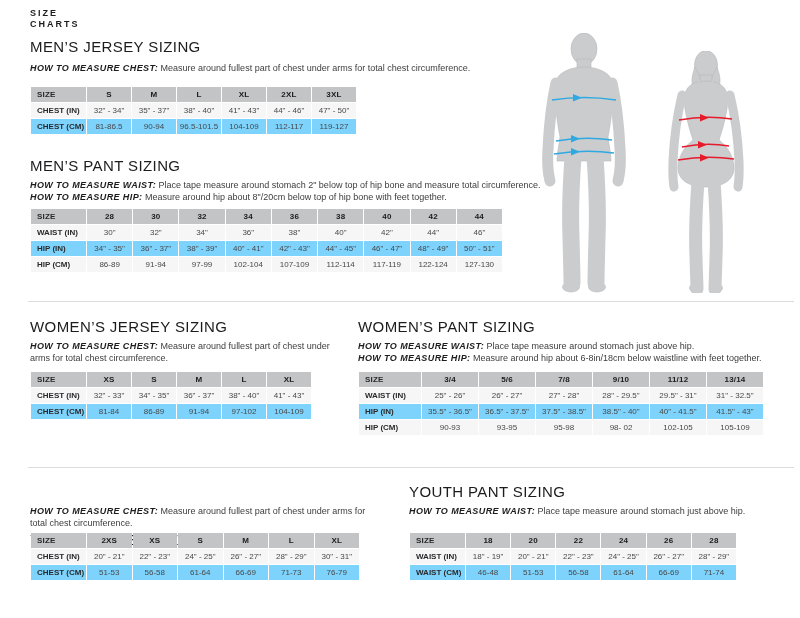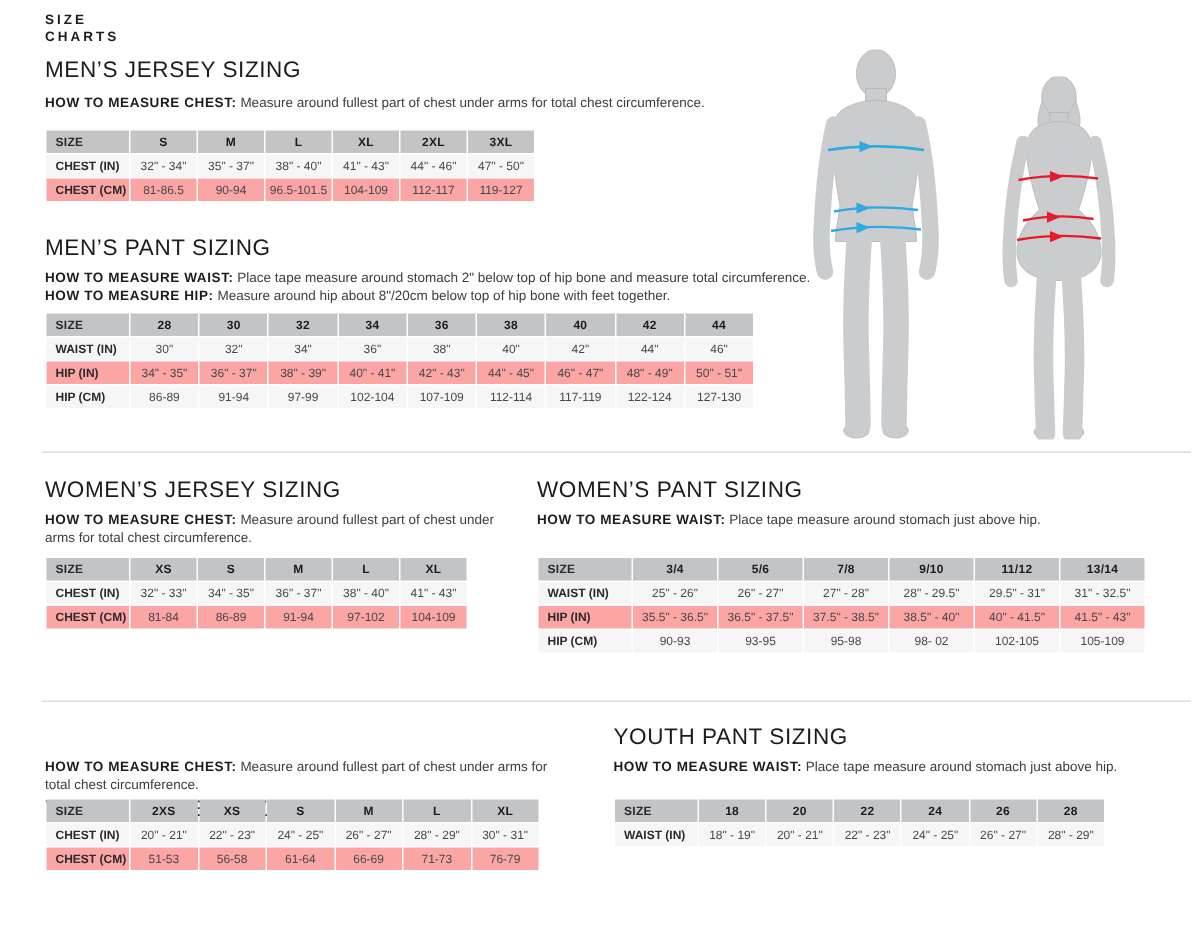--- a/index.html
+++ b/index.html
@@ -8,34 +8,34 @@
     background:#ffffff;font-family:"Liberation Sans",sans-serif;
     -webkit-font-smoothing:antialiased;
   }
   .abs{position:absolute;}
   
   #kicker{left:30px;top:8px;font-size:9px;font-weight:bold;letter-spacing:2px;color:#1d1d1f;line-height:11px;}
   
   .sec-heading{font-size:15px;font-weight:normal;letter-spacing:.4px;color:#1c1c1e;white-space:nowrap;}
   
   .howto{font-size:9px;color:#3d3d3f;line-height:12px;}
-  .howto b{color:#1c1c1e;letter-spacing:.4px;}
+  .howto b{color:#1c1c1e;letter-spacing:.4px;font-style:italic;}
   
   .divider{left:28px;width:766px;height:1px;background:#dbdcdf;}
   
   table.sizing{border-collapse:separate;border-spacing:1px;table-layout:fixed;position:absolute;}
   table.sizing th,table.sizing td{
     height:15px;padding:0 2px;font-size:8px;text-align:center;vertical-align:middle;
     overflow:hidden;white-space:nowrap;font-weight:normal;color:#48484a;
   }
   table.sizing thead th{background:#c3c4c6;color:#1b1b1d;font-weight:bold;letter-spacing:.2px;}
   table.sizing th.lbl{width:47px;text-align:left;padding-left:6px;font-weight:bold;color:#2a2a2c;}
   #t-womens-pant th.lbl{width:54px;}
   table.sizing tbody tr.odd td,table.sizing tbody tr.odd th{background:#f6f6f7;}
-  table.sizing tbody tr.even td,table.sizing tbody tr.even th{background:#fca5a5;}
+  table.sizing tbody tr.even td,table.sizing tbody tr.even th{background:#7dd3fc;}
   
   #t-mens-jersey{left:30px;top:86px;width:327px;}
   #t-mens-pant{left:30px;top:208px;width:473px;}
   #t-womens-jersey{left:30px;top:371px;width:282px;}
   #t-womens-pant{left:358px;top:371px;width:406px;}
   #t-youth-jersey{left:30px;top:532px;width:330px;}
   #t-youth-pant{left:409px;top:532px;width:328px;}
   
   #fig-male{left:540px;top:33px;}
   #fig-female{left:666px;top:51px;}
@@ -232,20 +232,21 @@
         <td>91-94</td>
         <td>97-102</td>
         <td>104-109</td>
       </tr>
     </tbody>
   </table>
 
 <div class="abs sec-heading" style="left:358px;top:318px;">WOMEN’S PANT SIZING</div>
 <div class="abs howto" style="left:358px;top:340px;width:430px;">
   <div><b>HOW TO MEASURE WAIST:</b><span> Place tape measure around stomach just above hip.</span></div>
+  <div><b>HOW TO MEASURE HIP:</b><span> Measure around hip about 6-8in/18cm below waistline with feet together.</span></div>
 </div>
 <table id="t-womens-pant" class="sizing">
     <thead>
       <tr>
         <th class="lbl">SIZE</th>
         <th>3/4</th>
         <th>5/6</th>
         <th>7/8</th>
         <th>9/10</th>
         <th>11/12</th>
@@ -342,14 +343,23 @@
     <tbody>
       <tr class="odd">
         <th class="lbl">WAIST (IN)</th>
         <td>18" - 19"</td>
         <td>20" - 21"</td>
         <td>22" - 23"</td>
         <td>24" - 25"</td>
         <td>26" - 27"</td>
         <td>28" - 29"</td>
       </tr>
+      <tr class="even">
+        <th class="lbl">WAIST (CM)</th>
+        <td>46-48</td>
+        <td>51-53</td>
+        <td>56-58</td>
+        <td>61-64</td>
+        <td>66-69</td>
+        <td>71-74</td>
+      </tr>
     </tbody>
   </table>
 
 </body></html>

